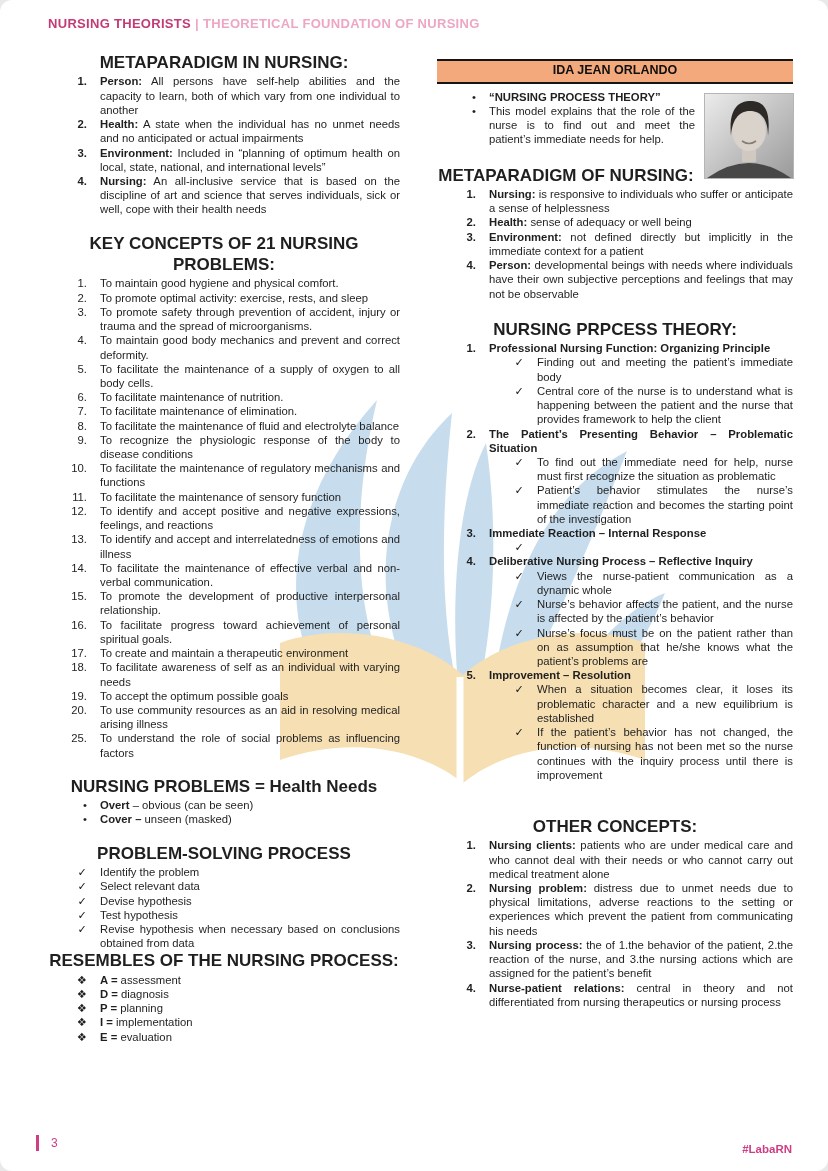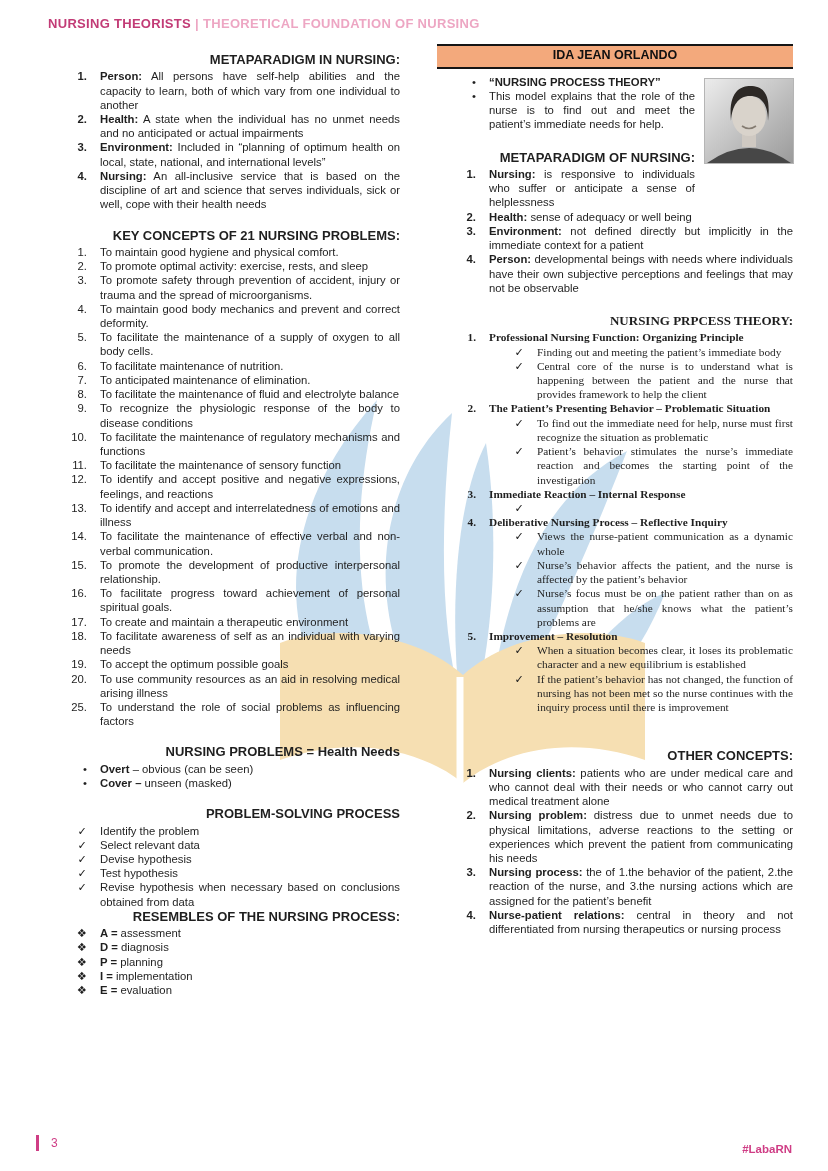--- a/index.html
+++ b/index.html
@@ -2,48 +2,49 @@
 <html style="--accent-pink: #cf3d85; --header-primary: #c23b76; --header-secondary: #eda6c3; --banner-bg: #f3a97c; --text: #1f1f1f; --watermark-blue: #c7ddee; --watermark-tan: #f6dfb2;"><head>
 <meta charset="utf-8">
 <style>
   html,body{margin:0;padding:0;background:#e9e9e9;}
   b{font-weight:bold;}
   .page{
     position:relative; width:828px; height:1171px; margin:0 auto;
     background:#ffffff; overflow:hidden;
     font-family:"Liberation Sans", sans-serif;
     color:var(--text,#1f1f1f);
+    border-radius:12px;
   }
   
   .doc-header{
     position:absolute; left:48px; top:16px; z-index:2;
     font-weight:bold; font-size:13px; letter-spacing:.3px; white-space:nowrap;
   }
   .hdr-primary{color:var(--header-primary,#c23b76);}
   .hdr-sep{color:var(--header-secondary,#eda6c3); padding:0 4px;}
   .hdr-secondary{color:var(--header-secondary,#eda6c3);}
 
   
   .watermark{position:absolute; left:255px; top:345px; width:415px; height:465px; z-index:0;}
 
   
   .col{position:absolute; z-index:1; font-size:11.3px; line-height:1.26; text-align:justify;}
   .col-left{left:48px; top:52px; width:352px;}
-  .col-right{left:437px; top:44px; width:356px;}
+  .col-right{left:437px; top:59px; width:356px;}
 
   .banner{
     background:var(--banner-bg,#f3a97c);
     border-top:2px solid #151515; border-bottom:2px solid #151515;
     text-align:center; font-weight:bold; font-size:12.5px;
     padding:2px 0 3px 0; margin-bottom:6px; color:#101010;
   }
 
   .section{margin-top:15px;}
   .section.tight{margin-top:0;}
-  .sec-h{font-weight:bold; font-size:13px; margin-bottom:1px; text-align:right;}
+  .sec-h{font-weight:bold; font-size:17px; margin-bottom:1px; text-align:center;}
 
   .li{display:flex;}
   .mk{flex:0 0 52px; box-sizing:border-box; padding-right:13px; text-align:right; white-space:nowrap;}
   .bm > .mk{font-weight:bold;}
   .tx{flex:1; min-width:0;}
   .li.sub .mk{flex:0 0 100px;}
 
   
   .photo{
     float:right; width:88px; height:84px; margin:4px 0 5px 10px;
@@ -126,21 +127,21 @@
         <div class="li">
           <span class="mk">5.</span>
           <span class="tx">To facilitate the maintenance of a supply of oxygen to all body cells.</span>
         </div>
         <div class="li">
           <span class="mk">6.</span>
           <span class="tx">To facilitate maintenance of nutrition.</span>
         </div>
         <div class="li">
           <span class="mk">7.</span>
-          <span class="tx">To anticipated maintenance of elimination.</span>
+          <span class="tx">To facilitate maintenance of elimination.</span>
         </div>
         <div class="li">
           <span class="mk">8.</span>
           <span class="tx">To facilitate the maintenance of fluid and electrolyte balance</span>
         </div>
         <div class="li">
           <span class="mk">9.</span>
           <span class="tx">To recognize the physiologic response of the body to disease conditions</span>
         </div>
         <div class="li">
@@ -292,21 +293,21 @@
           </div>
           <div class="li bm">
             <span class="mk">3.</span>
             <span class="tx"><b>Environment:</b> not defined directly but implicitly in the immediate context for a patient</span>
           </div>
           <div class="li bm">
             <span class="mk">4.</span>
             <span class="tx"><b>Person:</b> developmental beings with needs where individuals have their own subjective perceptions and feelings that may not be observable</span>
           </div>
         </div>
-        <div class="section" style="margin-top: 18px; font-family: Liberation Serif, serif;">
+        <div class="section" style="margin-top: 18px;">
           <div class="sec-h">NURSING PRPCESS THEORY:</div>
           <div class="li bm">
             <span class="mk">1.</span>
             <span class="tx"><b>Professional Nursing Function: Organizing Principle</b></span>
           </div>
           <div class="li sub">
             <span class="mk">✓</span>
             <span class="tx">Finding out and meeting the patient’s immediate body</span>
           </div>
           <div class="li sub">

